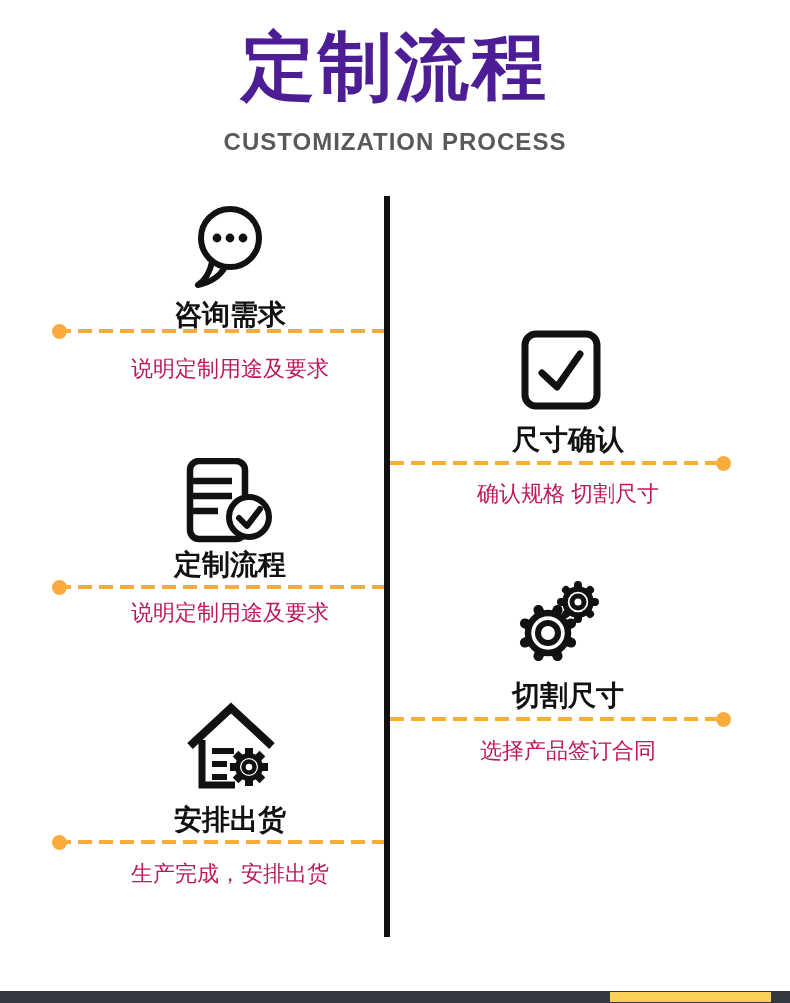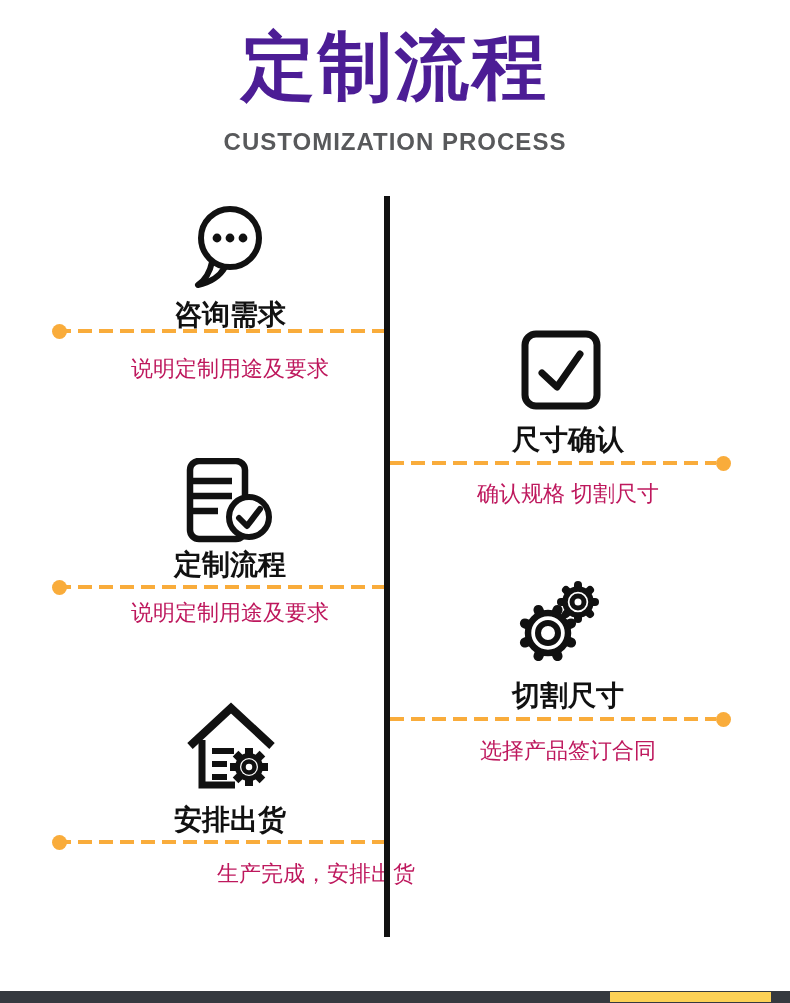--- a/index.html
+++ b/index.html
@@ -159,21 +159,21 @@
         </g>
         <circle cx="0" cy="0" r="14" fill="#111"></circle>
         <circle cx="0" cy="0" r="9" fill="#fff"></circle>
         <circle cx="0" cy="0" r="5.5" fill="none" stroke="#111" stroke-width="4.5"></circle>
       </g>
     </svg>
   </div>
   <div class="step-label col-left" style="top:801px;">安排出货</div>
   <div class="dash-line line-l" style="top:840px;"></div>
   <div class="dash-dot" style="left:52px; top:835px;"></div>
-  <div class="step-desc col-left" style="top:859px;text-align:right;">生产完成，安排出货</div>
+  <div class="step-desc col-left" style="top:859px;">生产完成，安排出货</div>
 
   <div class="step-icon" style="left:520px; top:329px;">
     <svg width="82" height="82" viewBox="0 0 82 82">
       <rect x="5" y="5" width="72" height="72" rx="11" fill="#fff" stroke="#111" stroke-width="7"></rect>
       <path d="M22,44 L37,58 L60,25" fill="none" stroke="#111" stroke-width="7" stroke-linecap="round" stroke-linejoin="round"></path>
     </svg>
   </div>
   <div class="step-label col-right" style="top:421px;">尺寸确认</div>
   <div class="dash-line line-r" style="top:461px;"></div>
   <div class="dash-dot" style="left:716px; top:456px;"></div>

